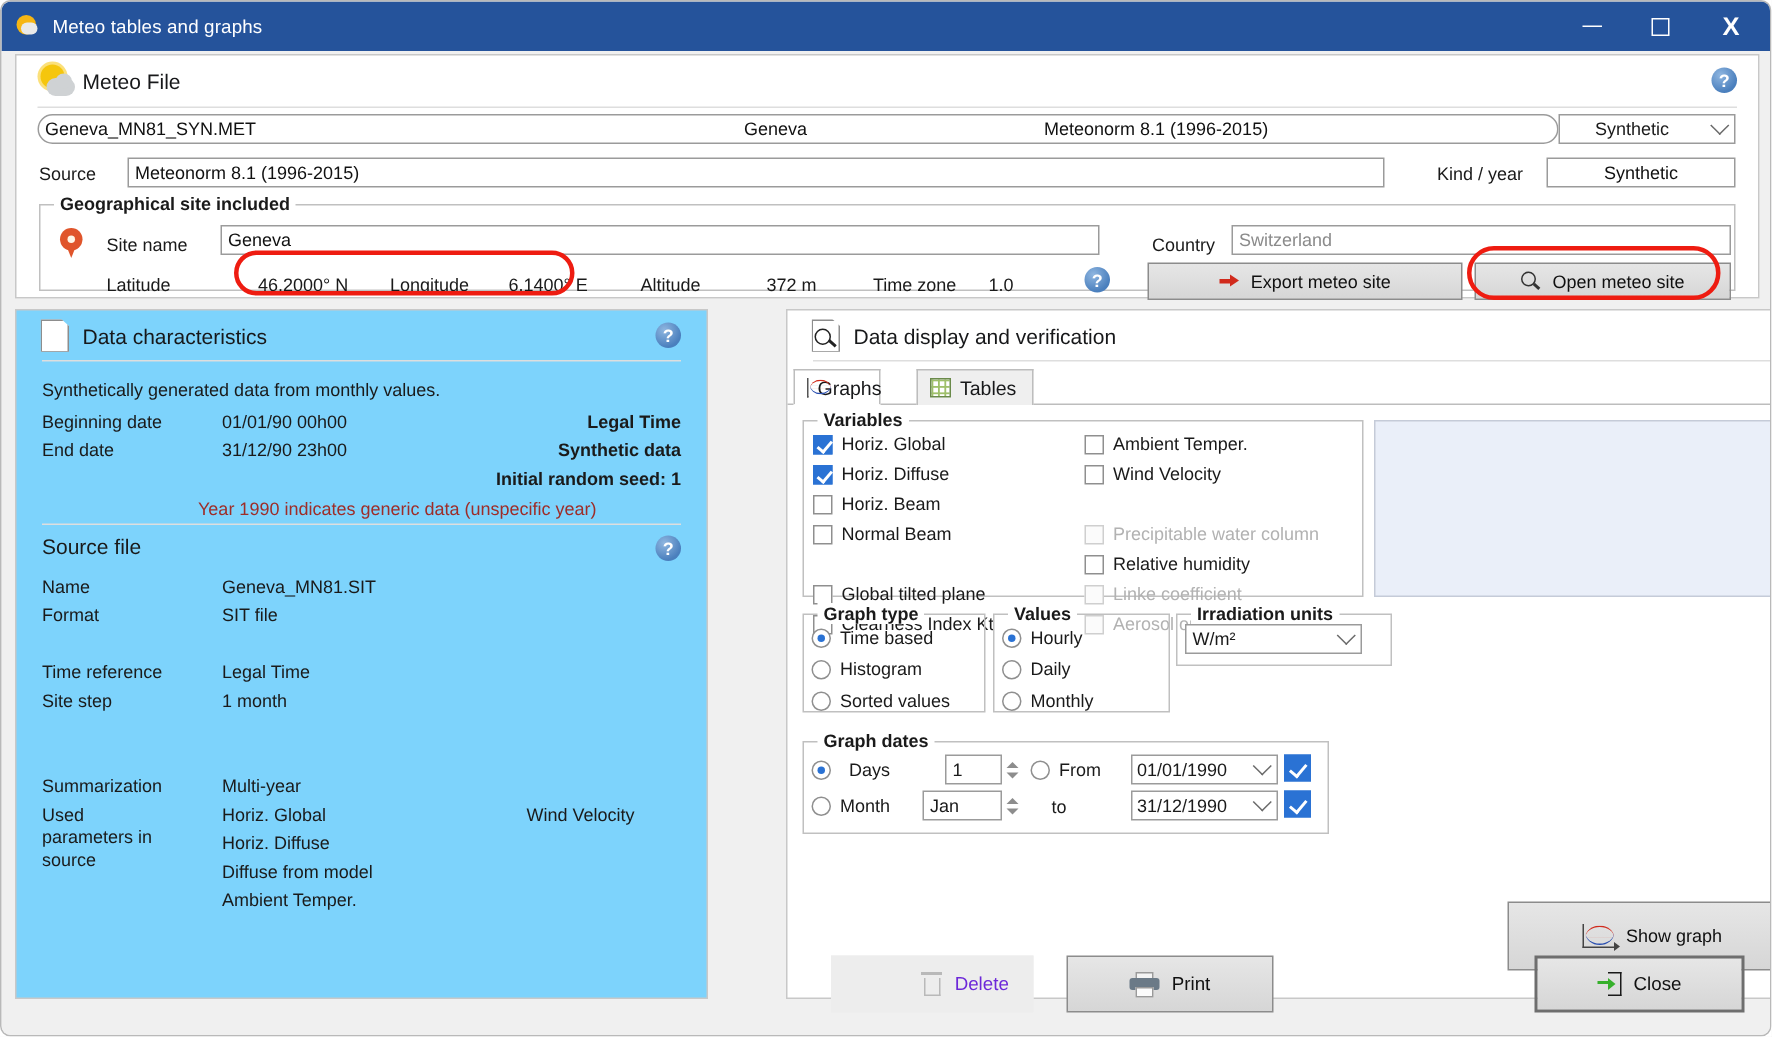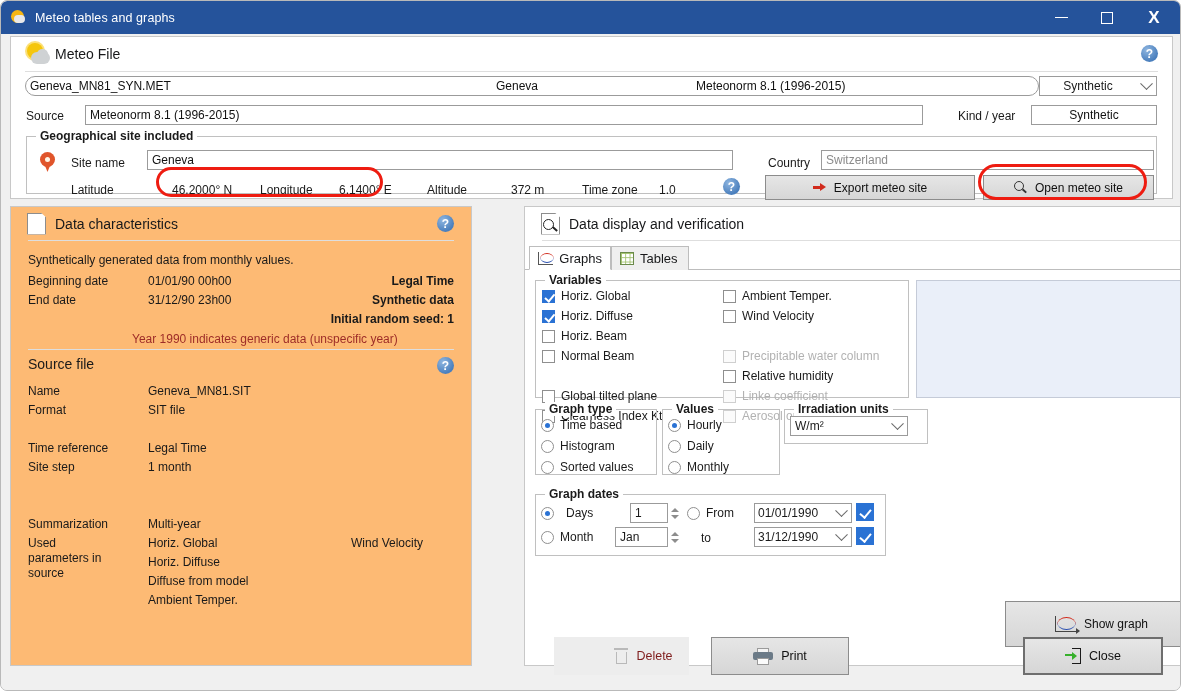--- a/index.html
+++ b/index.html
@@ -125,21 +125,21 @@
     font-weight: bold; font-size: 12px; color:#1a1a1a;
   }
 
   .btn {
     position:absolute;
     background: linear-gradient(#e6e6e6,#d6d6d6);
     border: 1px solid #8c8c8c;
     display:flex; align-items:center; justify-content:center; gap:7px;
     font-size:12px; color:#101010;
   }
-  .btn.disabled { background:#ededed; border-color:#ededed; color:#7f1d1d;padding-left:44px; }
+  .btn.disabled { background:#ededed; border-color:#ededed; color:#6d28d9;padding-left:44px; }
   .btn.default { border: 2px solid #6e6e6e; }
 
   .redring {
     position:absolute; border: 3px solid #ee1c11; border-radius: 17px;
     pointer-events: none;
   }
 
   .pin {
     position:absolute; width: 15px; height: 20px;
   }
@@ -149,21 +149,21 @@
   }
   .pin .dot { position:absolute; left:5px; top:5px; width:5px; height:5px; border-radius:50%; background:#fff6e6;}
   .pin .tip {
     position:absolute; left:3.5px; top:10px; width:8px; height:10px; background:#e0552b;
     clip-path: polygon(0 0, 100% 0, 50% 100%);
   }
 
   
   .left-panel {
     position: absolute; left: 9px; top: 172px; width: 462px; height: 460px;
-    background:#fdba74; border:1px solid #c8c8c8;
+    background:#7dd3fc; border:1px solid #c8c8c8;
   }
   .right-panel {
     position:absolute; left: 479px; top:172px; width: 693px; height:460px;
     background:#ffffff; border:1px solid #c8c8c8;margin-left:44px;
   }
 
   .doc-icon {
     position:relative; width:19px; height:22px; background:#ffffff;
     border:1.3px solid #8d8d8d;
     clip-path: polygon(0 0, 72% 0, 100% 22%, 100% 100%, 0 100%);
@@ -454,21 +454,21 @@
           <span class="page"></span>
             <span class="ring"></span>
             <span class="hand"></span>
         </span>
         <span class="ph-title" style="margin-left:9px;">Data display and verification</span>
       </div>
       <div class="hdr-rule" style="left:17px; right:17px; top:33px;"></div>
 
       <div class="tabstrip">
         <div class="tabs-base"></div>
-        <div class="tab active" style="left:4px; width:82px;">
+        <div class="tab active" style="left:4px; width:58px;">
           <span class="ti-graph">
               <i class="r"></i>
               <i class="b"></i>
             </span>
           <span>Graphs</span>
         </div>
         <div class="tab" style="left:86px; width:78px;">
           <span class="ti-table"></span>
           <span>Tables</span>
         </div>

